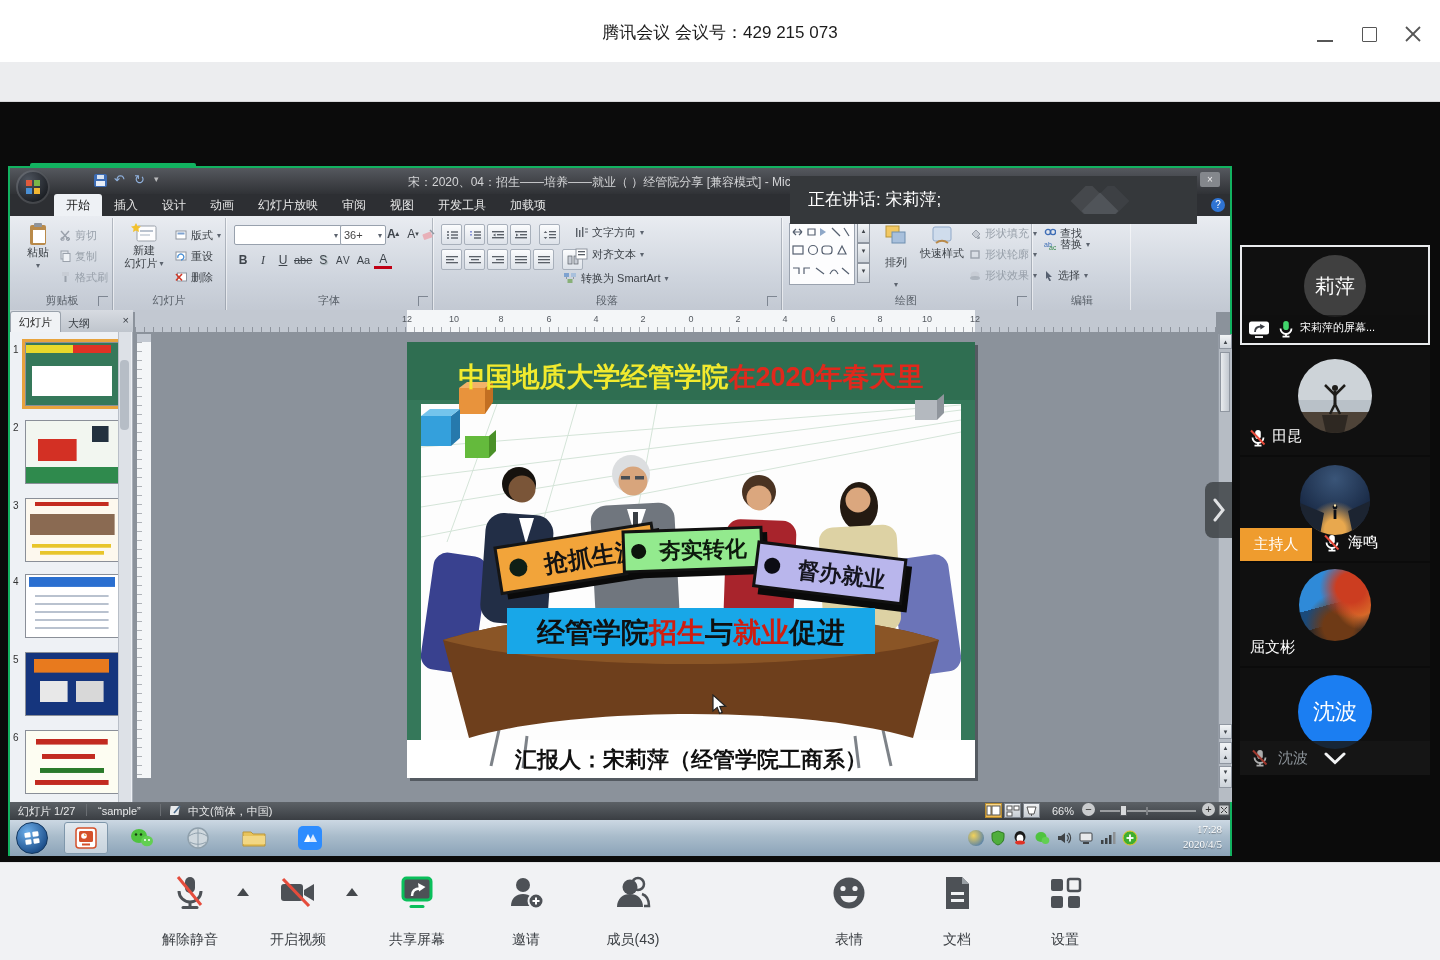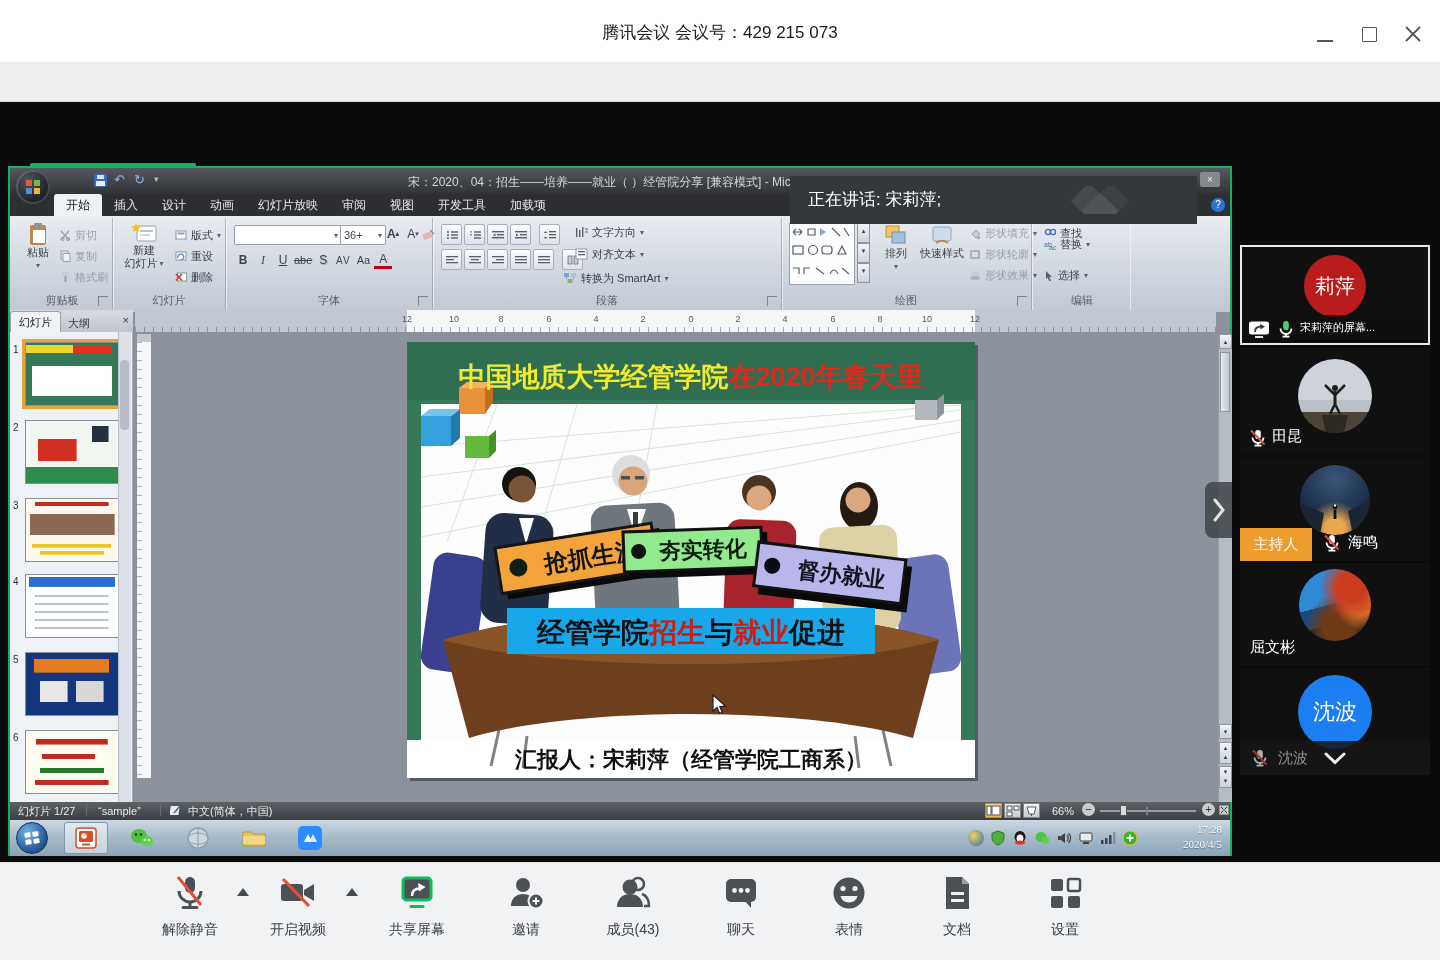--- a/index.html
+++ b/index.html
@@ -8,21 +8,21 @@
   .abs{position:absolute;}
   .nw{white-space:nowrap;overflow:hidden;}
   
   .titlebar{left:0;top:0;width:1440px;height:62px;background:#ffffff;}
   .wtitle{left:0;right:0;top:21px;text-align:center;font-size:17px;color:#1c1c1c;}
   .subbar{left:0;top:62px;width:1440px;height:40px;background:#ecedef;border-bottom:1px solid #d6d7d9;box-sizing:border-box;}
   .mainblack{left:0;top:102px;width:1440px;height:760px;background:#0b0b0b;}
   .timerbox{left:1273px;top:68px;width:94px;height:27px;background:#fbfbfc;border:1px solid #c9ccce;
             font-size:15px;color:#2b2b2b;text-align:center;line-height:27px;}
   .bottombar{left:0;top:862px;width:1440px;height:98px;background:#f1f2f4;border-top:1px solid #e3e4e6;box-sizing:border-box;}
-  .titem{position:absolute;top:874px;width:110px;display:flex;flex-direction:column;align-items:center;gap:9px;
+  .titem{position:absolute;top:874px;width:110px;display:flex;flex-direction:column;align-items:center;gap:19px;
          color:#3b3f43;font-size:14px;cursor:default;}
   .tri{position:absolute;width:0;height:0;border-left:6px solid transparent;border-right:6px solid transparent;
        border-bottom:8px solid #45494d;}
   .leavebtn{left:1263px;top:881px;width:114px;height:46px;background:#fff;border:2px solid #f2574a;border-radius:8px;
             color:#f2574a;font-size:16px;display:flex;align-items:center;justify-content:center;}
   
   .speakbar{left:790px;top:176px;width:407px;height:48px;background:#35383b;text-decoration:underline;}
   .speaktxt{left:18px;top:0;height:48px;line-height:48px;font-size:17px;color:#ffffff;}
   .diam{position:absolute;width:26px;height:26px;transform:rotate(45deg);}
   
@@ -412,21 +412,21 @@
                 <path d="M40 50q4-8 8 0"></path>
                 <path d="M52 44l7 6"></path>
             </g>
           </svg>
         </div>
         <div style="position:absolute;left:76px;top:5px;width:13px;height:60px;">
           <div class="sbtn" style="top:0;height:20px;">▴</div>
           <div class="sbtn" style="top:20px;height:20px;">▾</div>
           <div class="sbtn" style="top:40px;height:20px;">▾</div>
         </div>
-        <div class="bigbtn" style="left:94px;top:5px;width:42px;">
+        <div class="bigbtn" style="left:94px;top:5px;width:42px;gap:9px;">
           <svg width="26" height="24" viewBox="0 0 26 24">
             <rect x="3" y="3" width="13" height="11" fill="#f2c862" stroke="#b9953a"></rect>
             <rect x="9" y="9" width="13" height="11" fill="#a8c0dc" stroke="#6f8fb0"></rect>
           </svg>
           <span>排列</span>
             <span class="caret">▾</span>
         </div>
         <div class="bigbtn" style="left:138px;top:5px;width:46px;">
           <svg width="24" height="24" viewBox="0 0 24 24">
             <rect x="3" y="4" width="18" height="14" rx="2" fill="#cfdcec" stroke="#8fa8c8"></rect>
@@ -784,21 +784,21 @@
   <div class="abs speakbar">
     <div class="abs speaktxt nw">正在讲话: 宋莉萍;</div>
     <div class="abs" style="left:280px;top:10px;width:80px;height:28px;overflow:hidden;">
       <div class="diam" style="left:6px;top:2px;background:#45484c;"></div>
       <div class="diam" style="left:28px;top:2px;background:#3d4044;"></div>
       <div class="diam" style="left:17px;top:12px;background:#505459;"></div>
     </div>
   </div>
 
   <div class="tile" style="top:245px;height:100px;border:2px solid #e9ebed;">
-    <div class="avc" style="left:62px;top:8px;width:62px;height:62px;background:#b91c1c;font-size:20px;">
+    <div class="avc" style="left:62px;top:8px;width:62px;height:62px;background:#404040;font-size:20px;">
       <span>莉萍</span>
     </div>
     <div class="tilebar" style="height:28px;">
       <svg style="position:absolute;left:6px;top:5px;" width="22" height="18" viewBox="0 0 22 18">
         <rect x="1" y="1.5" width="20" height="13" rx="2.5" fill="#fff"></rect>
         <path d="M7 12q0-5.5 6-5.5" stroke="#3b3e44" stroke-width="1.8" fill="none"></path>
         <polygon points="12,4 17,6.5 12.5,9.5" fill="#3b3e44"></polygon>
         <line x1="7" y1="17" x2="15" y2="17" stroke="#fff" stroke-width="1.8"></line>
       </svg>
       <svg style="position:absolute;left:34px;top:4px;" width="20" height="20" viewBox="0 0 20 20">
@@ -936,30 +936,20 @@
   <div class="titem" style="left:578px;">
     <svg width="38" height="38" viewBox="0 0 38 38">
       <circle cx="24" cy="10" r="6" fill="none" stroke="#4d5156" stroke-width="2.5"></circle>
       <path d="M28 20c4.5 1.5 7 5.5 7 12h-5" fill="none" stroke="#4d5156" stroke-width="2.5"></path>
       <circle cx="16" cy="13" r="7.5" fill="#4d5156"></circle>
       <path d="M3 33c0-8.5 6-13 13-13s13 4.5 13 13z" fill="#4d5156"></path>
     </svg>
     <span>成员(43)</span>
   </div>
 
-  <div class="titem" style="left:686px;">
-    <svg width="38" height="38" viewBox="0 0 38 38">
-      <rect x="4" y="5" width="30" height="23" rx="5" fill="#4d5156"></rect>
-      <polygon points="23,27 29,34 29,27" fill="#4d5156"></polygon>
-      <circle cx="12.5" cy="16.5" r="2.4" fill="#f1f2f4"></circle>
-      <circle cx="19" cy="16.5" r="2.4" fill="#f1f2f4"></circle>
-      <circle cx="25.5" cy="16.5" r="2.4" fill="#f1f2f4"></circle>
-    </svg>
-    <span>聊天</span>
-  </div>
 
   <div class="titem" style="left:794px;">
     <svg width="38" height="38" viewBox="0 0 38 38">
       <circle cx="19" cy="19" r="15.5" fill="#4d5156"></circle>
       <circle cx="13" cy="14.5" r="2.6" fill="#f1f2f4"></circle>
       <circle cx="25" cy="14.5" r="2.6" fill="#f1f2f4"></circle>
       <path d="M10.5 22a8.8 8.8 0 0 0 17 0z" fill="#f1f2f4"></path>
     </svg>
     <span>表情</span>
   </div>

